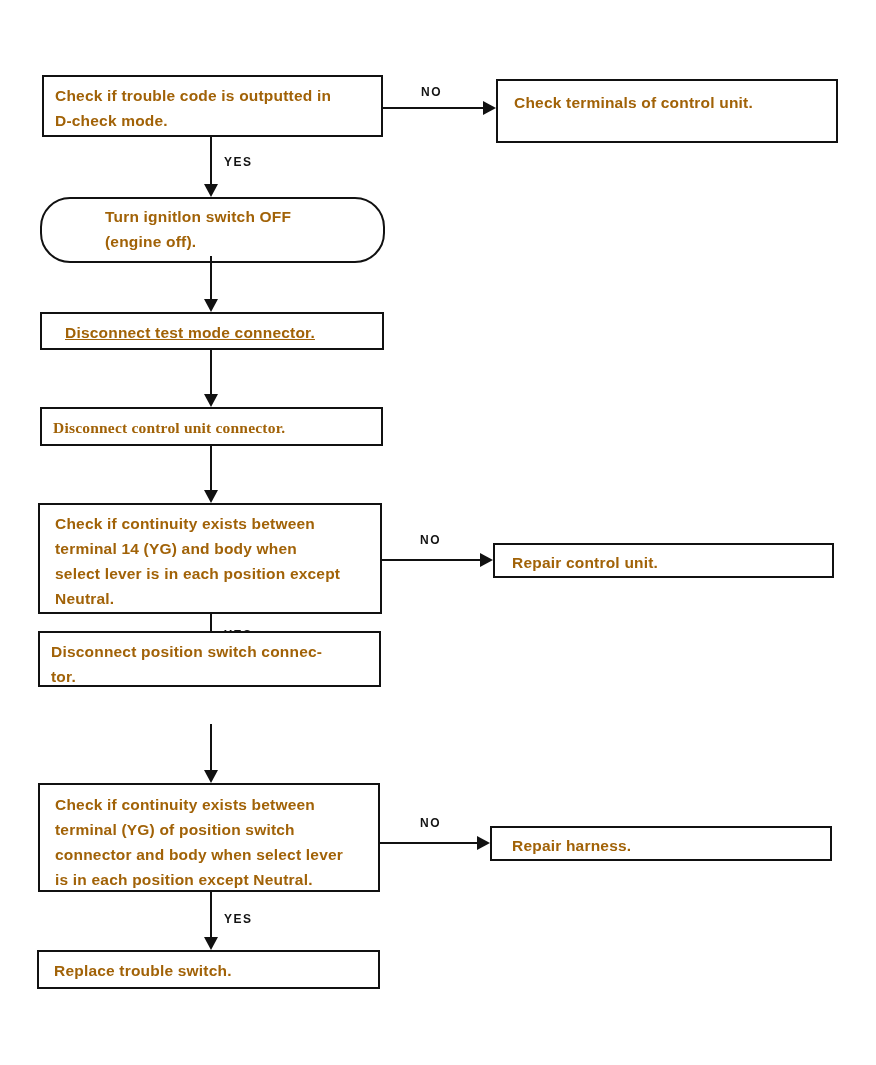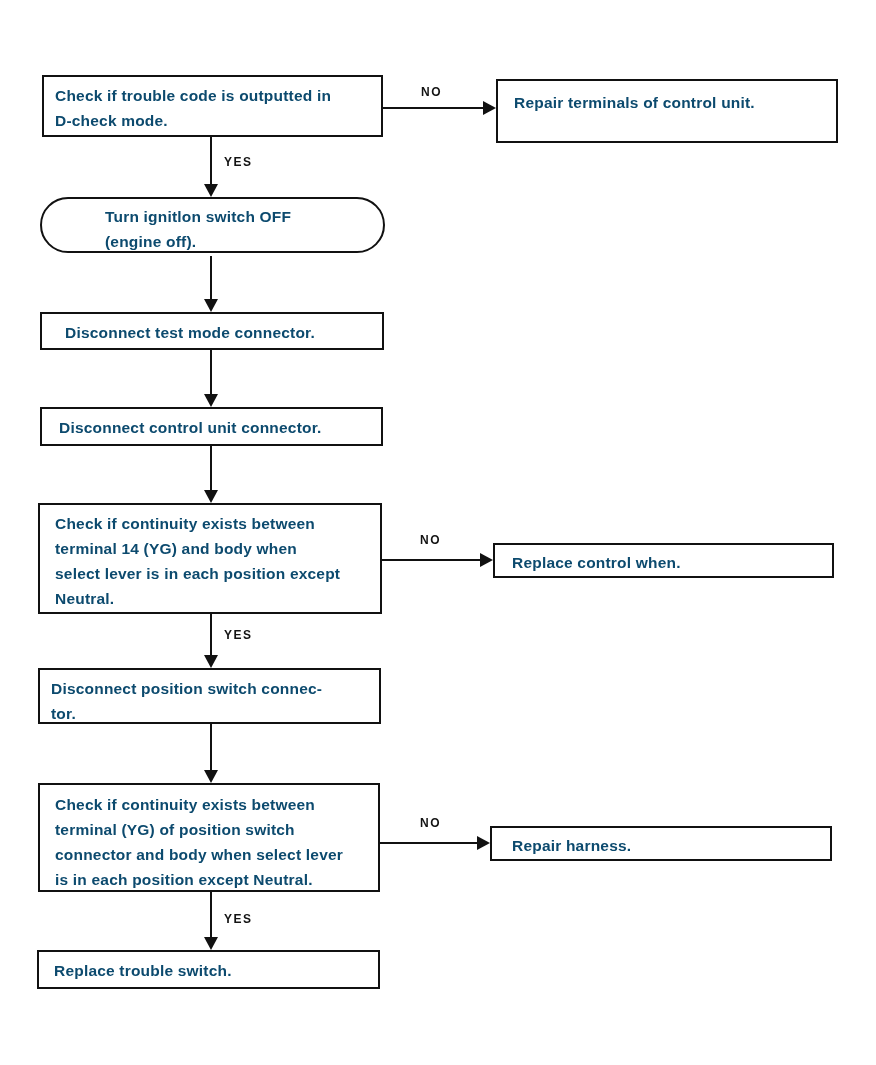--- a/index.html
+++ b/index.html
@@ -19,21 +19,21 @@
   .node {
     position: absolute;
     box-sizing: border-box;
     border: 2px solid #111;
     background: #fff;
     font-size: 15.5px;
     font-weight: 600;
     line-height: 25px;
     letter-spacing: 0.2px;
     white-space: pre-line;
-    color: #0c4a6e;
+    color: #a16207;
   }
   .node.terminal {
     border-radius: 30px;
   }
   .vline {
     position: absolute;
     width: 2px;
     background: #111;
   }
   .hline {
@@ -66,62 +66,62 @@
   }
 </style>
 </head>
 <body>
 
 <div id="canvas">
 
   <div class="node" style="left:42px; top:75px; width:341px; height:62px; padding:6px 8px 0 11px;">Check if trouble code is outputted in
 D-check mode.</div>
 
-  <div class="node" style="left:496px; top:79px; width:342px; height:64px; padding:9px 8px 0 16px;">Repair terminals of control unit.</div>
+  <div class="node" style="left:496px; top:79px; width:342px; height:64px; padding:9px 8px 0 16px;">Check terminals of control unit.</div>
 
   <div class="edge-label" style="left:421px; top:85px;">NO</div>
   <div class="hline" style="left:383px; top:107px; width:101px;"></div>
   <div class="arrow-right" style="left:483px; top:101px;"></div>
 
   <div class="vline" style="left:210px; top:137px; height:50px;"></div>
   <div class="arrow-down" style="left:204px; top:184px;"></div>
   <div class="edge-label" style="left:224px; top:155px;">YES</div>
 
-  <div class="node terminal" style="left:40px; top:197px; width:345px; height:56px; padding:5px 10px 0 63px;">Turn ignitlon switch OFF
+  <div class="node terminal" style="left:40px; top:197px; width:345px; height:66px; padding:5px 10px 0 63px;">Turn ignitlon switch OFF
 (engine off).</div>
 
   <div class="vline" style="left:210px; top:256px; height:44px;"></div>
   <div class="arrow-down" style="left:204px; top:299px;"></div>
 
-  <div class="node" style="left:40px; top:312px; width:344px; height:38px; padding:6px 8px 0 23px;">Disconnect test mode connector.</div>
+  <div class="node" style="left:40px; top:312px; width:344px; height:38px; padding:6px 8px 0 23px;text-decoration:underline;">Disconnect test mode connector.</div>
 
   <div class="vline" style="left:210px; top:350px; height:44px;"></div>
   <div class="arrow-down" style="left:204px; top:394px;"></div>
 
-  <div class="node" style="left:40px; top:407px; width:343px; height:39px; padding:6px 8px 0 17px;">Disconnect control unit connector.</div>
+  <div class="node" style="left:40px; top:407px; width:343px; height:39px; padding:6px 8px 0 11px;font-family:Liberation Serif, serif;">Disconnect control unit connector.</div>
 
   <div class="vline" style="left:210px; top:446px; height:44px;"></div>
   <div class="arrow-down" style="left:204px; top:490px;"></div>
 
   <div class="node" style="left:38px; top:503px; width:344px; height:111px; padding:6px 6px 0 15px;">Check if continuity exists between
 terminal 14 (YG) and body when
 select lever is in each position except
 Neutral.</div>
 
   <div class="edge-label" style="left:420px; top:533px;">NO</div>
   <div class="hline" style="left:382px; top:559px; width:98px;"></div>
   <div class="arrow-right" style="left:480px; top:553px;"></div>
 
-  <div class="node" style="left:493px; top:543px; width:341px; height:35px; padding:5px 8px 0 17px;">Replace control when.</div>
+  <div class="node" style="left:493px; top:543px; width:341px; height:35px; padding:5px 8px 0 17px;">Repair control unit.</div>
 
   <div class="vline" style="left:210px; top:614px; height:42px;"></div>
   <div class="arrow-down" style="left:204px; top:655px;"></div>
   <div class="edge-label" style="left:224px; top:628px;">YES</div>
 
-  <div class="node" style="left:38px; top:668px; width:343px; height:56px; padding:6px 8px 0 11px;">Disconnect position switch connec-
+  <div class="node" style="left:38px; top:631px; width:343px; height:56px; padding:6px 8px 0 11px;">Disconnect position switch connec-
 tor.</div>
 
   <div class="vline" style="left:210px; top:724px; height:46px;"></div>
   <div class="arrow-down" style="left:204px; top:770px;"></div>
 
   <div class="node" style="left:38px; top:783px; width:342px; height:109px; padding:7px 4px 0 15px;">Check if continuity exists between
 terminal (YG) of position switch
 connector and body when select lever
 is in each position except Neutral.</div>
 

